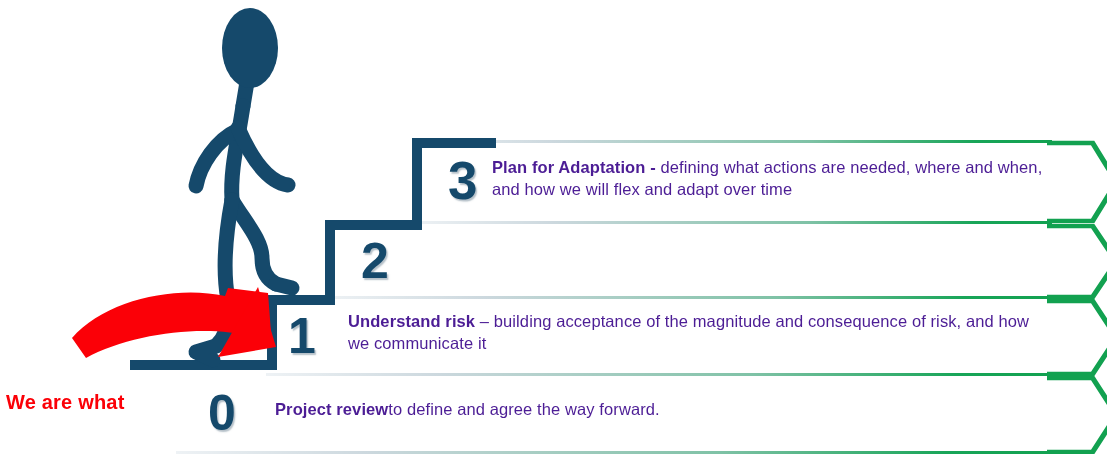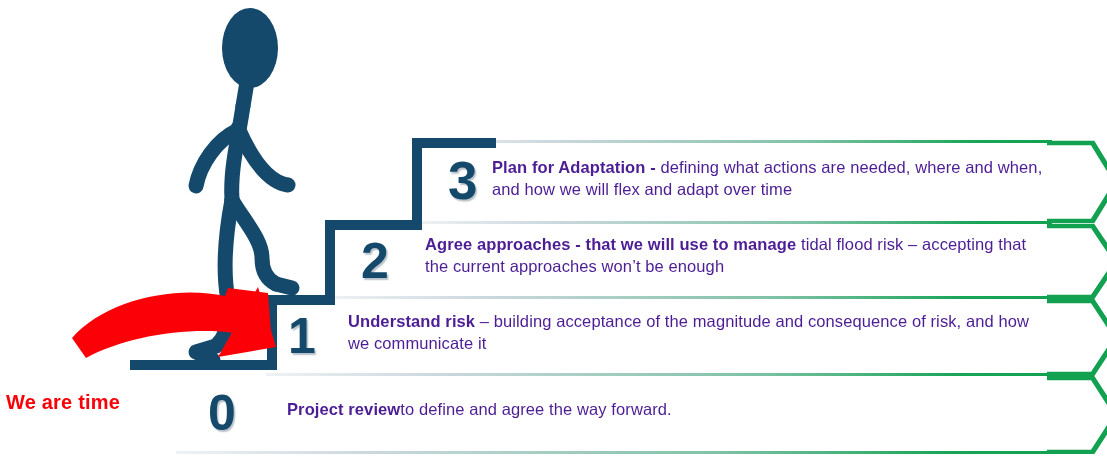--- a/index.html
+++ b/index.html
@@ -77,23 +77,20 @@
     </div>
   </div>
 
   <div class="row" style="left:325px;top:224px;width:782px;height:75px;">
     <div class="card"></div>
     <div class="rule bot" style="width:727px;"></div>
     <svg class="chev" viewBox="0 0 60 75" preserveAspectRatio="none" style="left:722px;width:72px;">
       <path d="M0 2 L38 2 L58 37.5 L38 73 L0 73" fill="none" stroke="#12a150" stroke-width="4.5"></path>
     </svg>
     <div class="num" style="left:36px;top:12px;font-size:50px;">2</div>
-    <div class="txt" style="left:100px;top:10px;width:612px;">
-      <b>Agree approaches - that we will use to manage</b><span> tidal flood risk – accepting that the current approaches won’t be enough</span>
-    </div>
   </div>
 
   <div class="row" style="left:266px;top:299px;width:841px;height:77px;">
     <div class="card"></div>
     <div class="rule bot" style="width:786px;"></div>
     <svg class="chev" viewBox="0 0 60 77" preserveAspectRatio="none" style="left:781px;width:72px;">
       <path d="M0 2 L38 2 L58 38.5 L38 75 L0 75" fill="none" stroke="#12a150" stroke-width="4.5"></path>
     </svg>
     <div class="num" style="left:22px;top:12px;font-size:50px;">1</div>
     <div class="txt" style="left:82px;top:12px;width:700px;">
@@ -101,21 +98,21 @@
     </div>
   </div>
 
   <div class="row" style="left:176px;top:376px;width:931px;height:78px;">
     <div class="card"></div>
     <div class="rule bot" style="width:876px;"></div>
     <svg class="chev" viewBox="0 0 60 78" preserveAspectRatio="none" style="left:871px;width:72px;">
       <path d="M0 2 L38 2 L58 39 L38 76 L0 76" fill="none" stroke="#12a150" stroke-width="4.5"></path>
     </svg>
     <div class="num" style="left:32px;top:12px;font-size:50px;">0</div>
-    <div class="txt" style="left:99px;top:23px;width:700px;margin-left:12px;">
+    <div class="txt" style="left:99px;top:23px;width:700px;">
       <b>Project review</b><span>to define and agree the way forward.</span>
     </div>
   </div>
 
   <svg class="art" viewBox="0 0 1107 462">
 
     <path d="M496 143 L417 143 L417 225 L330 225 L330 300 L272 300 L272 365 L130 365" fill="none" stroke="#15496b" stroke-width="10" stroke-linejoin="miter" stroke-linecap="butt"></path>
   </svg>
 
   <svg class="art" viewBox="0 0 1107 462">
@@ -143,15 +140,15 @@
 
   <svg class="art" viewBox="0 0 1107 462">
     <path d="M72 338
              C105 300 175 285 225 296
              L228 288 L268 293 L272 346
              L252 337
              C208 324 132 333 86 358 Z" fill="#fb0007"></path>
     <path d="M258 287 L276 347 L218 357 Z" fill="#fb0007"></path>
   </svg>
 
-  <div class="we-are-here" style="left:6px;top:391px;">We are time</div>
+  <div class="we-are-here" style="left:6px;top:391px;">We are what</div>
 
 </div>
 
 </body></html>

